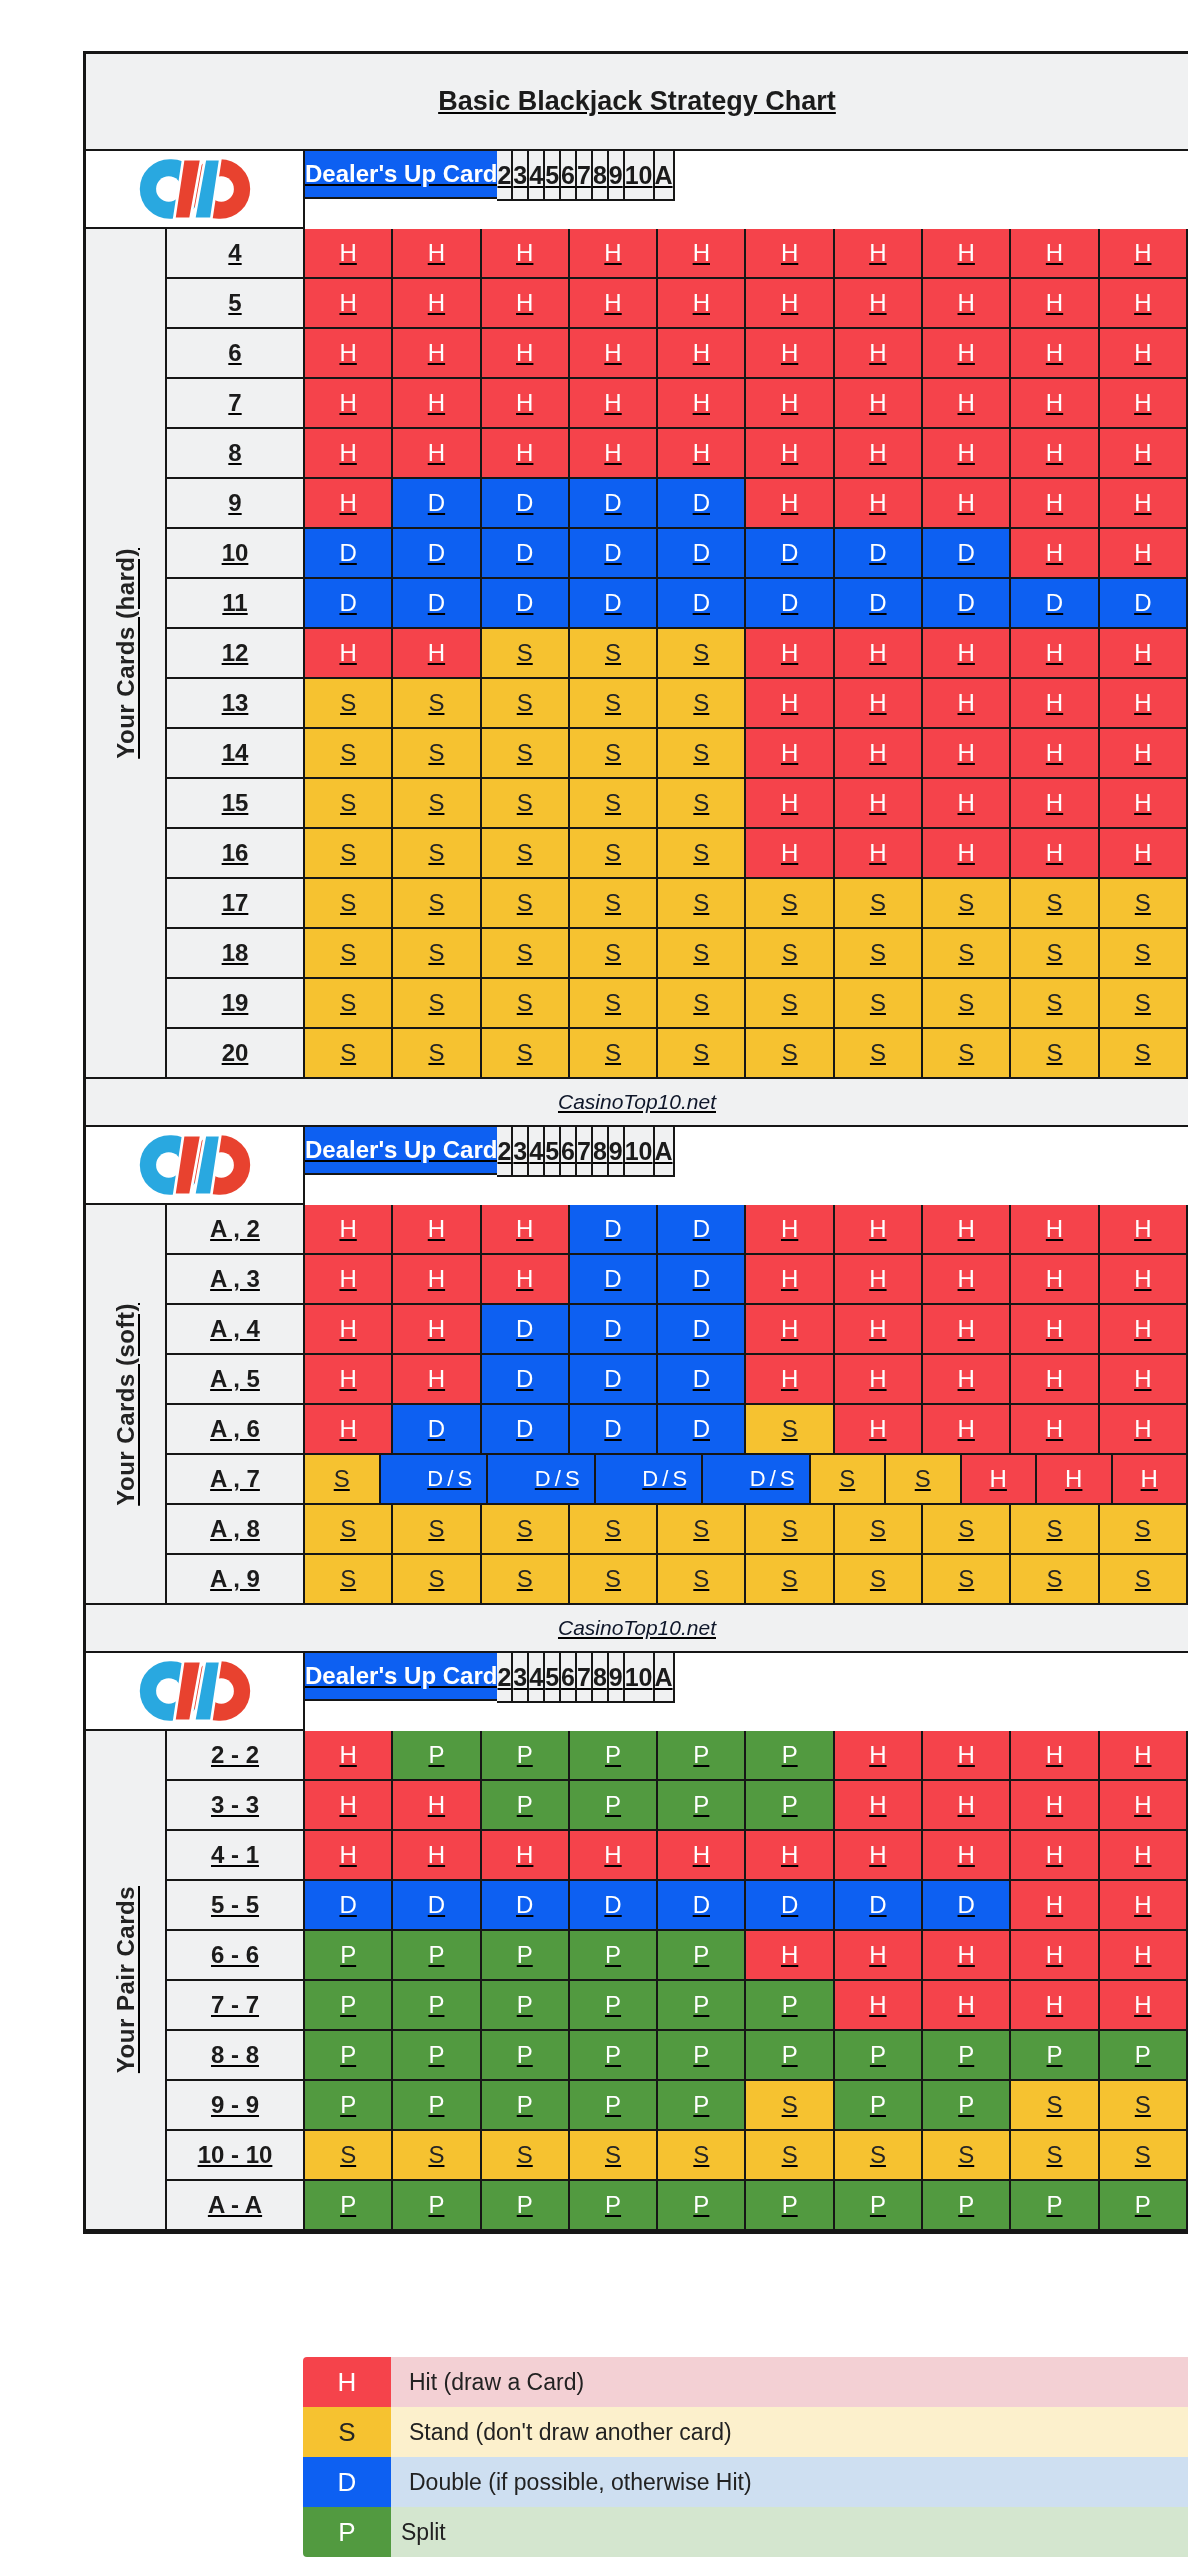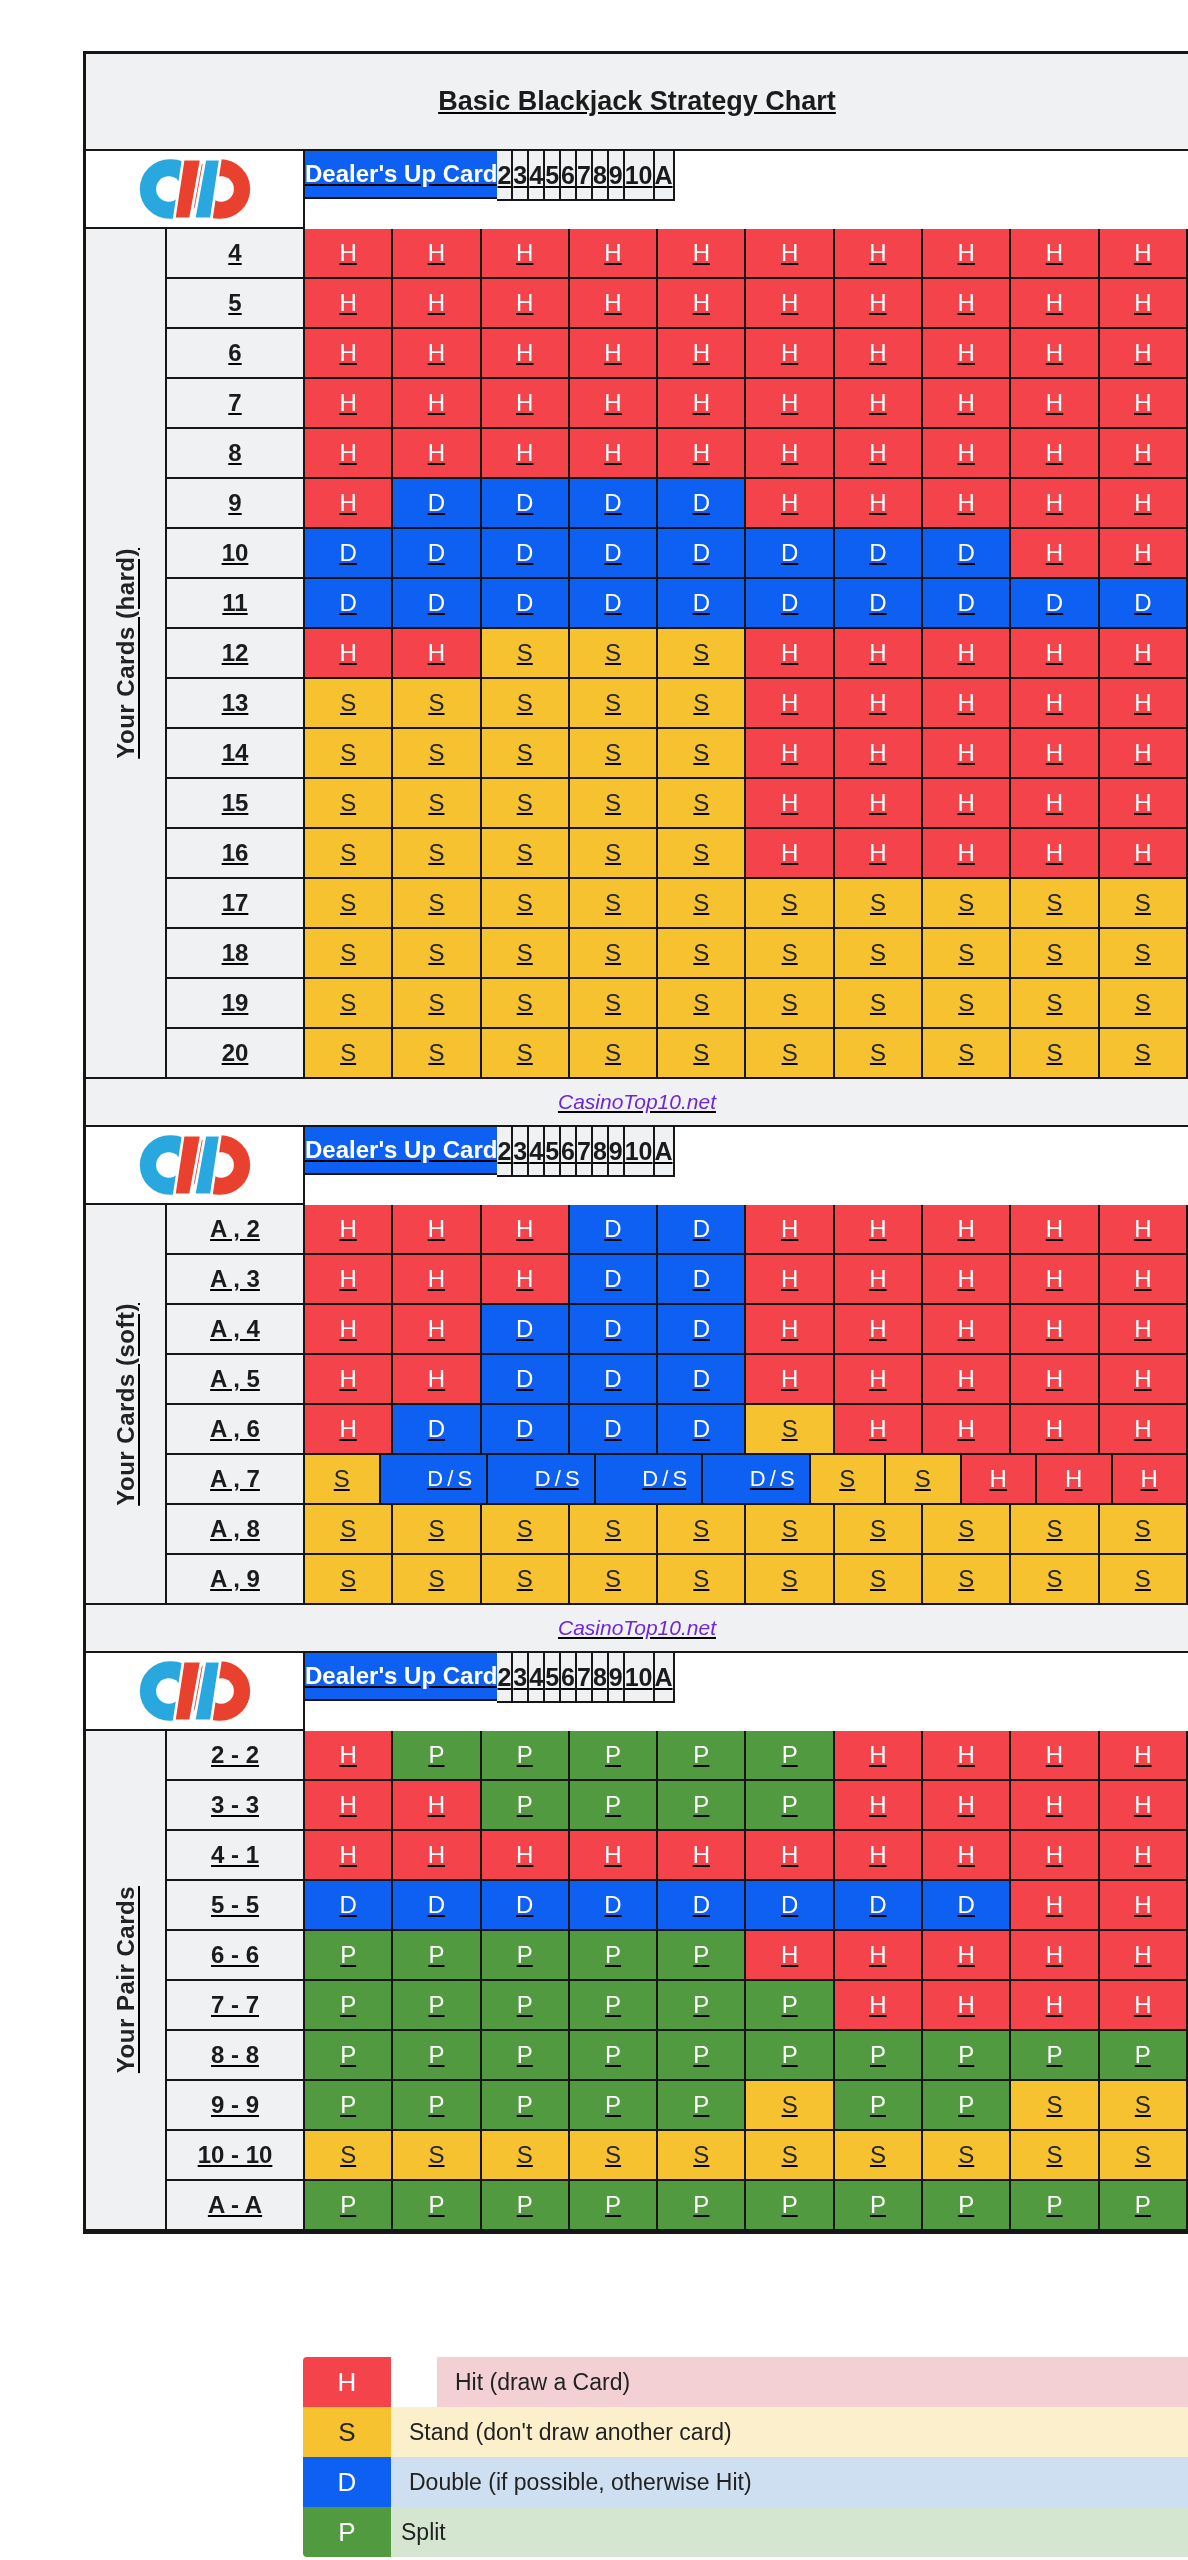--- a/index.html
+++ b/index.html
@@ -31,31 +31,31 @@
     font-weight:bold; font-size:24px; color:#1b1b1b; }
   .cell { flex:1; display:flex; align-items:center; justify-content:center; font-size:24px; color:#fff;
     border-right:2px solid var(--border,#161616); border-bottom:2px solid var(--border,#161616); }
   .act-H  { background:var(--hit,#F5434B); }
   .act-S  { background:var(--stand,#F6C230); color:#252525; }
   .act-D  { background:var(--double,#0D60F2); }
   .act-P  { background:var(--split,#529A40); }
   .act-DS { background:var(--double,#0D60F2); font-size:22px; letter-spacing:-1px;padding-left:32px; }
 
   .watermark { height:48px; background:var(--header-cell-bg,#F0F1F2); border-bottom:2px solid var(--border,#161616);
-    display:flex; align-items:center; justify-content:center; font-style:italic; font-size:21px; color:#6d28d9; }
+    display:flex; align-items:center; justify-content:center; font-style:italic; font-size:21px; color:#0f172a; }
 
   .legend { position:absolute; left:303px; top:2357px; width:885px; }
   .legend-row { display:flex; height:50px; }
   .legend-swatch { width:88px; display:flex; align-items:center; justify-content:center; font-size:26px; color:#fff; }
   .sw-H { background:var(--hit,#F5434B); border-radius:4px 0 0 0; }
   .sw-S { background:var(--stand,#F6C230); color:#252525; }
   .sw-D { background:var(--double,#0D60F2); }
   .sw-P { background:var(--split,#529A40); border-radius:0 0 0 4px; }
   .legend-band { flex:1; display:flex; align-items:center; padding-left:18px; font-size:23px; color:#222; }
-  .band-H { background:var(--legend-hit-bg,#F3D0D4);margin-left:46px; }
+  .band-H { background:var(--legend-hit-bg,#F3D0D4); }
   .band-S { background:var(--legend-stand-bg,#FCF0CC); }
   .band-D { background:var(--legend-double-bg,#CEDFF1); }
   .band-P { background:var(--legend-split-bg,#D4E6CF);padding-left:10px; }
 </style>
 </head>
 <body>
 
 <div class="chart">
   <div class="title-row">
     <span>Basic Blackjack Strategy Chart</span>

